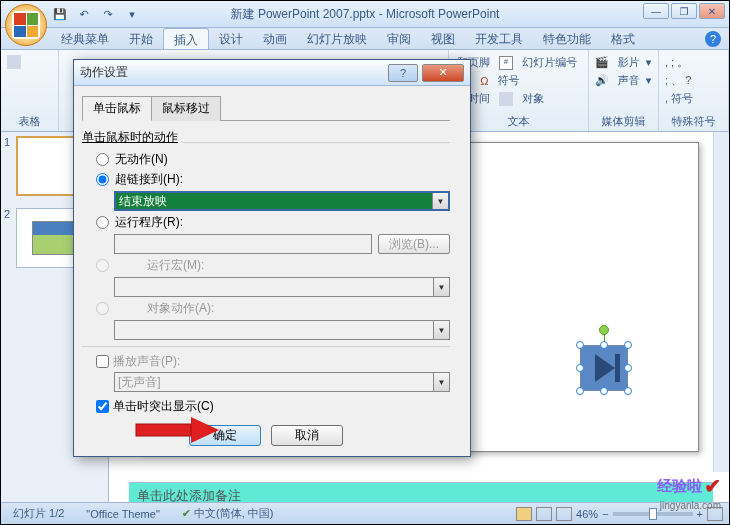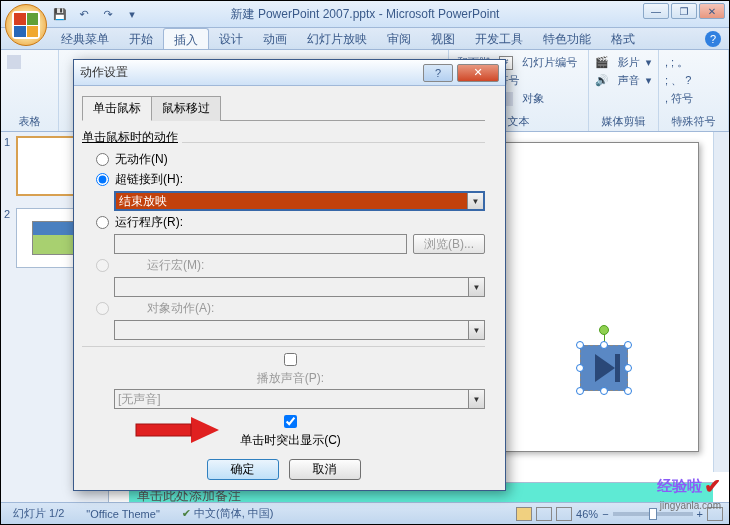--- a/index.html
+++ b/index.html
@@ -57,44 +57,44 @@
 .right-scroll { position:absolute; right:0; top:0; bottom:30px; width:16px; background:#e4ecf6; border-left:1px solid #c4d6ea; }
 
 
 .statusbar { position:absolute; bottom:0; left:0; right:0; height:22px; background:linear-gradient(#d8e6f6,#c0d6ee); border-top:1px solid #a0b8d8; display:flex; align-items:center; font-size:11px; color:#3a5a8a; padding:0 6px; gap:10px; }
 .status-item { padding:0 5px; border:1px solid transparent; }
 .zoom-area { margin-left:auto; display:flex; align-items:center; gap:4px; }
 .zoom-slider { width:80px; height:4px; background:#a8bcd4; position:relative; }
 .zoom-slider .thumb { width:8px; height:12px; background:#fff; border:1px solid #6a8ab0; position:absolute; left:36px; top:-4px; }
 
 
-.dialog { position:absolute; left:72px; top:58px; width:433px; background:#f0f0f0; border:1px solid #3a5a8a; box-shadow:3px 3px 12px rgba(0,0,0,0.4); z-index:100; }
+.dialog { position:absolute; left:72px; top:58px; width:398px; background:#f0f0f0; border:1px solid #3a5a8a; box-shadow:3px 3px 12px rgba(0,0,0,0.4); z-index:100; }
 .dlg-title { height:26px; background:linear-gradient(#fdfeff,#cfe2f7); display:flex; align-items:center; padding:0 6px; font-size:12px; color:#333; border-bottom:1px solid #a0b8d8; }
 .dlg-title-btns { margin-left:auto; display:flex; gap:4px; }
 .dlg-tbtn { width:30px; height:18px; border:1px solid #888; border-radius:2px; display:flex; align-items:center; justify-content:center; font-size:11px; }
 .dlg-tbtn.help { background:linear-gradient(#d8e8f8,#b4d0f0); color:#3a5a8a; }
 .dlg-tbtn.close { background:linear-gradient(#e89880,#d04828); color:#fff; width:42px; }
 .dlg-body { padding:6px 20px 10px 8px; background:#f0f0f0; }
 .dlg-tabs { display:flex; border-bottom:1px solid #a0a0a0; margin-top:4px; }
 .dlg-tab { padding:3px 10px; font-size:12px; background:#f0f0f0; border:1px solid #a0a0a0; border-bottom:none; margin-right:-1px; margin-bottom:-1px; }
 .dlg-tab.active { background:#f0f0f0; border-bottom:1px solid #f0f0f0; z-index:1; position:relative; }
 .dlg-tab.inactive { background:#e4e4e4; }
 .dlg-section { margin-top:8px; }
 .fieldset-label { font-size:12px; margin-bottom:4px;text-decoration:underline; }
 .fs-line { border-top:1px solid #d0d0d0; margin-top:-8px; margin-left:100px; margin-bottom:8px; }
 .radio-row { display:flex; align-items:center; gap:4px; font-size:12px; margin:3px 0 3px 14px; }
 .radio-row input[type=radio] { margin-right:2px; }
 .radio-row.disabled { color:#9a9a9a;gap:36px; }
 .indent-input { margin-left:32px; display:flex; gap:6px; align-items:center; }
 .combo { flex:1; height:20px; border:1px solid #888; background:#fff; font-size:12px; padding:1px 3px; display:flex; align-items:center; position:relative; }
-.combo.sel { background:#c2410c; color:#fff; border:2px solid #3868a8; }
+.combo.sel { background:#15803d; color:#fff; border:2px solid #3868a8; }
 .combo.dis { background:#f0f0f0; color:#9a9a9a; }
 .combo .dd { position:absolute; right:0; top:0; bottom:0; width:16px; background:linear-gradient(#f4f4f4,#d8d8d8); border-left:1px solid #888; display:flex; align-items:center; justify-content:center; font-size:8px; color:#333; }
 .btn-small { height:20px; padding:0 10px; font-size:12px; border:1px solid #888; background:linear-gradient(#fdfdfd,#e4e4e4); border-radius:2px; color:#9a9a9a; }
-.checkbox-row { display:flex; align-items:center; gap:4px; font-size:12px; margin:6px 0 2px 14px;flex-direction:column; }
+.checkbox-row { display:flex; align-items:center; gap:4px; font-size:12px; margin:6px 0 2px 14px; }
 .checkbox-row.disabled { color:#9a9a9a; }
 .dlg-sep { border-top:1px solid #d0d0d0; margin:6px 0; }
 .dlg-btns { display:flex; justify-content:center; gap:10px; margin-top:10px; position:relative; }
 .dlg-btn { width:72px; height:21px; font-size:12px; border:1px solid #707070; background:linear-gradient(#fdfdfd,#e0e0e0); border-radius:3px; }
 .dlg-btn.primary { border:1px solid #3080c0; background:linear-gradient(#eaf4fd,#bfe0f8); }
 .red-arrow { position:absolute; left:130px; top:414px; z-index:200; }
 
 
 .watermark { position:absolute; right:8px; bottom:26px; font-size:15px; color:#1a63b8; z-index:50; display:flex; align-items:center; font-weight:bold; }
 .watermark .cn { color:#8b5cf6;font-family:Liberation Serif, serif; }

